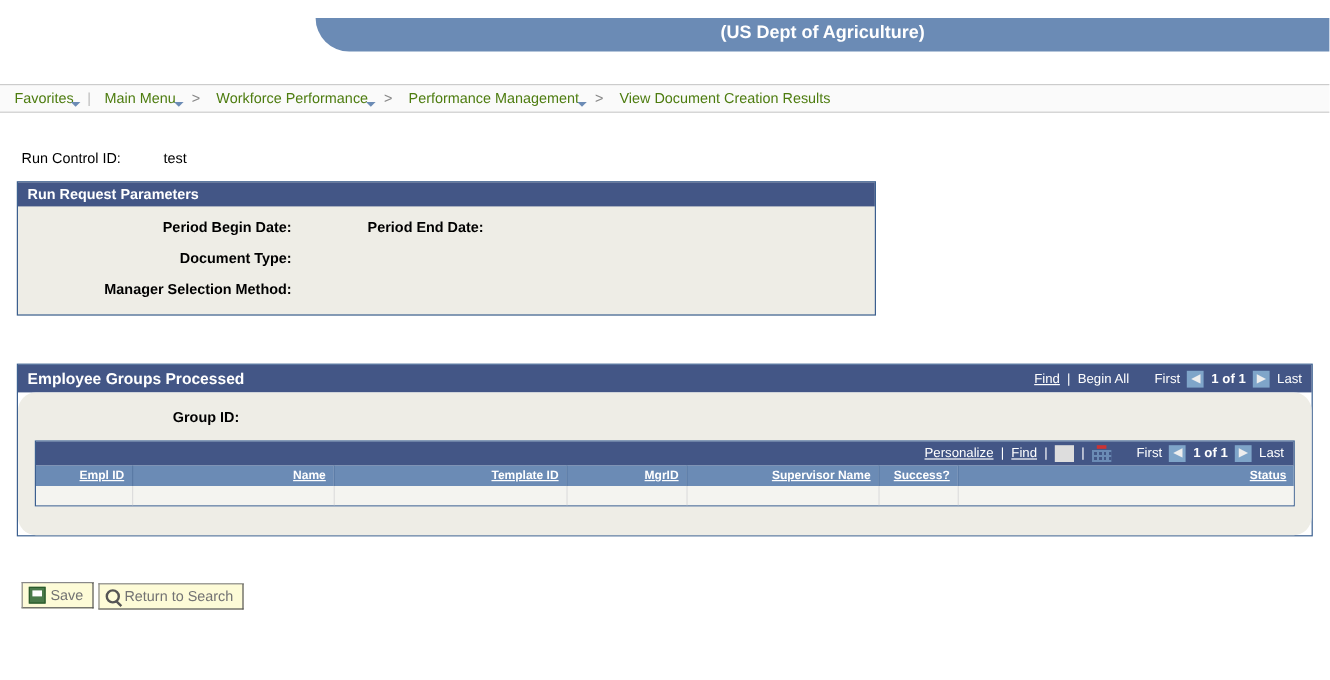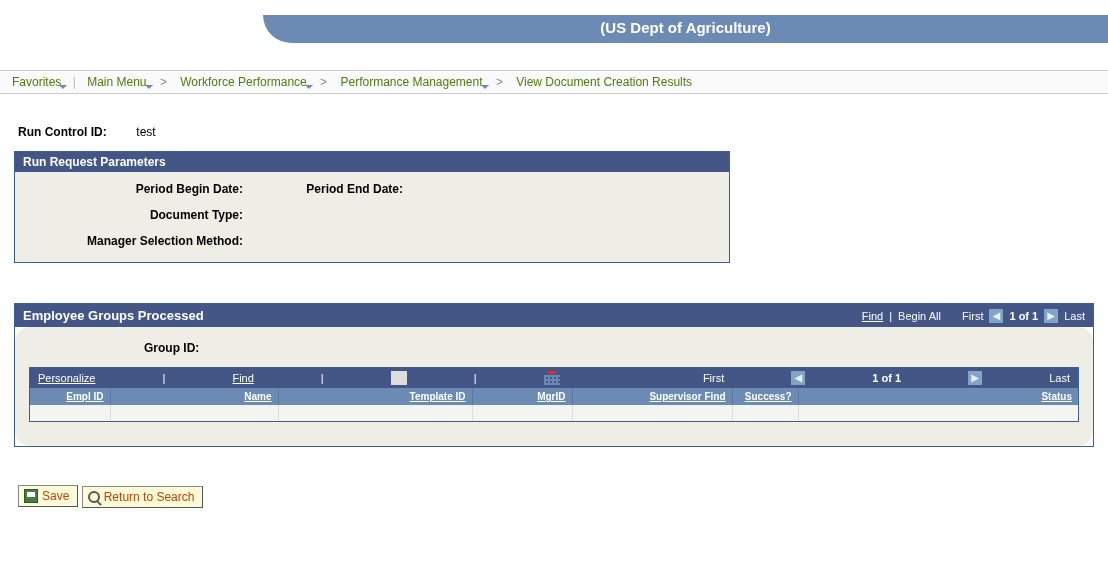--- a/index.html
+++ b/index.html
@@ -28,21 +28,21 @@
       border-left: 4px solid transparent; border-right: 4px solid transparent;
       border-top: 4px solid #6b8bb5;
     }
     .breadcrumb .sep { color: #888; padding: 0 6px; }
     .breadcrumb .divider { color: #bbb; padding: 0 4px; }
     
     
     .content { padding: 25px 14px; }
     
     .runctl-row { padding: 6px 0 12px 4px; font-size: 12px; }
-    .runctl-row .label { font-weight: bold; display: inline-block; width: 115px; }
+    .runctl-row .label { font-weight: normal; display: inline-block; width: 115px; }
     
     
     .param-box { width: 716px; border: 1px solid #3b5f8f; background: #eeede6; }
     .param-header {
       background: #435686; color: #fff; font-weight: bold;
       padding: 3px 8px; font-size: 12px;
     }
     .param-body { padding: 10px 8px 14px 8px; }
     .param-body .field { display: inline-block; vertical-align: top; }
     .param-body .field label { font-weight: bold; font-size: 12px; }
@@ -67,21 +67,21 @@
     }
     
     .groups-body { background: #eeede6; padding: 14px 14px 24px 14px; border-radius: 15px; }
     .groupid-row { margin-bottom: 12px; padding-left: 115px; }
     .groupid-row label { font-weight: bold; font-size: 12px; }
     
     
     .grid { border: 1px solid #3b5f8f; background: #fff; }
     .grid-toolbar {
       background: #435686; color: #fff; padding: 3px 8px;
-      display: flex; justify-content: space-between; align-items: center;
+      display: flex; justify-content: flex-end; align-items: center;
       font-size: 11px; gap: 6px;
     }
     .grid-toolbar a { color: #fff; text-decoration: underline; cursor: pointer; }
     .grid-toolbar .icon {
       display: inline-block; width: 16px; height: 14px; cursor: pointer;
     }
     .grid-toolbar .icon.zoom { background: #ddd; position: relative; }
     .grid-toolbar .icon.grid-icon {
       background-image:
         linear-gradient(#cc3333, #cc3333),
@@ -114,21 +114,21 @@
     .col-sup { width: 160px; }
     .col-succ { width: 66px; }
     
     
     .btn-row { margin-top: 38px; padding-left: 4px; }
     .btn {
       display: inline-flex; align-items: center; gap: 4px;
       background: #fdfbd7; border: 1px solid #888;
       border-right-color: #555; border-bottom-color: #555;
       padding: 3px 8px 3px 5px; font-size: 12px; cursor: pointer;
-      color: #c2410c; font-family: Arial, sans-serif;
+      color: #737373; font-family: Arial, sans-serif;
     }
     .btn .icon { display: inline-block; }
     .btn .save-icon { width: 14px; height: 14px; background: #4a7a4a; border: 1px solid #2a5a2a; position: relative; }
     .btn .save-icon::after { content:""; position:absolute; top:2px; left:2px; width:8px; height:5px; background:#fff; }
     .btn .search-icon { width: 12px; height: 12px; border: 2px solid #555; border-radius: 50%; position: relative; }
     .btn .search-icon::after { content:""; position:absolute; width:6px; height:2px; background:#555; bottom:-3px; right:-4px; transform: rotate(45deg); }
   </style>
 </head>
 <body>
 
@@ -208,21 +208,21 @@
           <span class="arrow">▶</span>
           <span>Last</span>
         </div>
         <table>
           <thead>
             <tr>
               <th class="col-empl">Empl ID</th>
               <th class="col-name">Name</th>
               <th class="col-tmpl">Template ID</th>
               <th class="col-mgr">MgrID</th>
-              <th class="col-sup">Supervisor Find</th>
+              <th class="col-sup">Supervisor Name</th>
               <th class="col-succ">Success?</th>
               <th>Status</th>
             </tr>
           </thead>
           <tbody>
             <tr>
               <td></td>
               <td></td>
               <td></td>
               <td></td>

